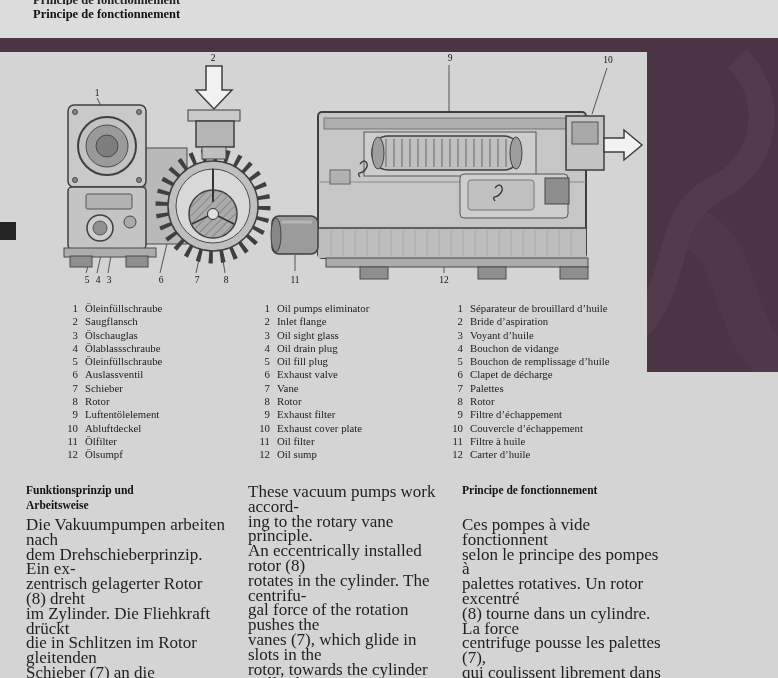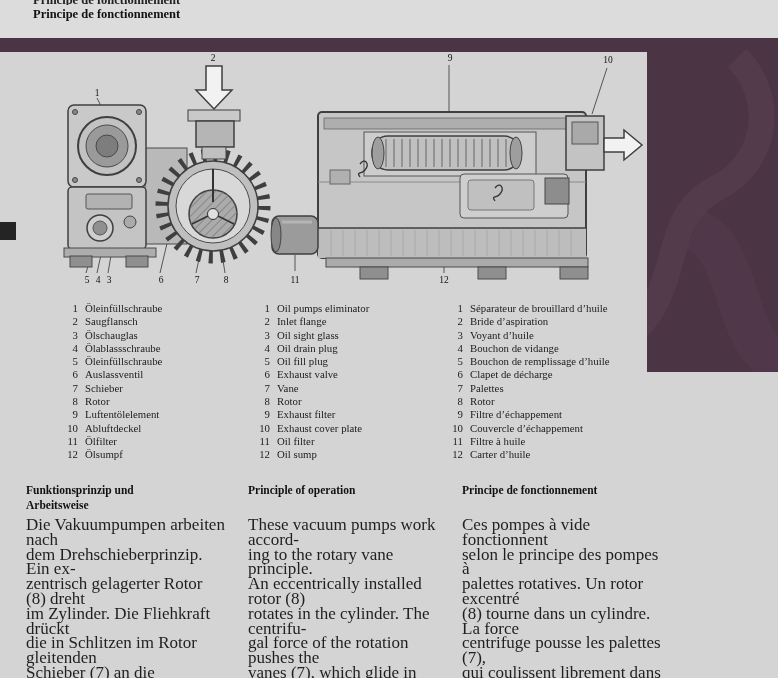--- a/index.html
+++ b/index.html
@@ -319,21 +319,20 @@
 im Zylinder. Die Fliehkraft drückt
 die in Schlitzen im Rotor gleitenden
 Schieber (7) an die Zylinderwand. Die
 Schieber teilen den sichelförmigen
 Raum zwischen Zylinder und Rotor
 in Kammern ein. Werden diese mit
 dem Saugkanal verbunden, wird Gas</div>
   </div>
 
   <div class="section" style="left:248px;">
-    <div class="section-heading">Principle of operation</div>
     <div class="section-body">These vacuum pumps work accord-
 ing to the rotary vane principle.
 An eccentrically installed rotor (8)
 rotates in the cylinder. The centrifu-
 gal force of the rotation pushes the
 vanes (7), which glide in slots in the
 rotor, towards the cylinder wall. The
 vanes separate the sickle-shaped
 space between rotor and cylinder
 into chambers. When the chambers</div>

